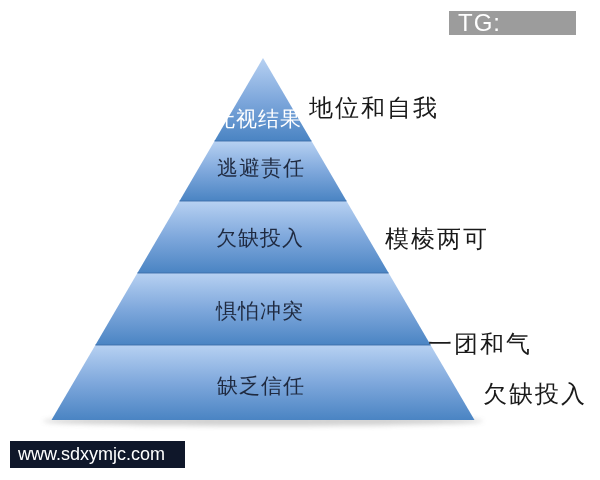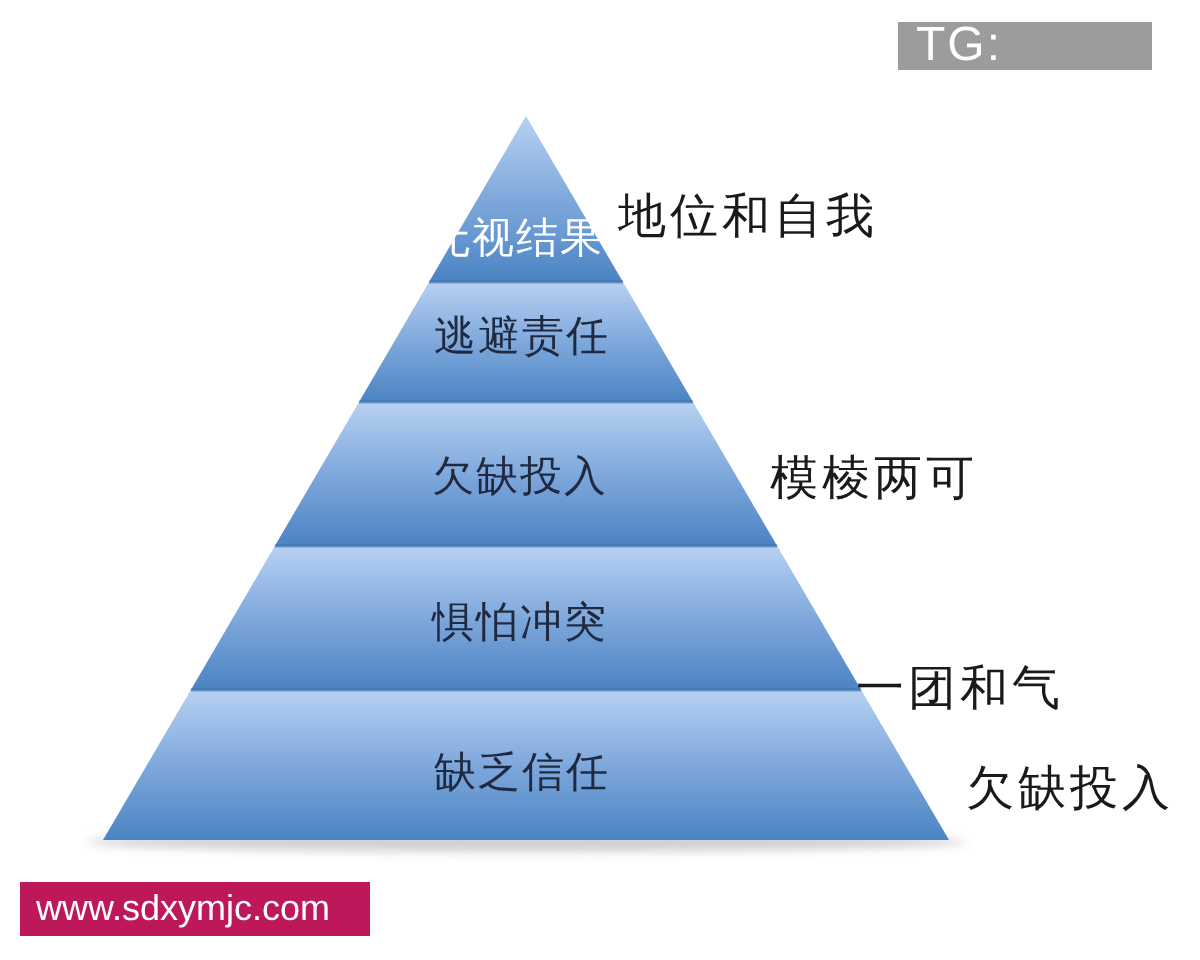--- a/index.html
+++ b/index.html
@@ -24,21 +24,21 @@
   .side-label-4 { left: 428px; top: 290px; margin-top: 38px; }
   .side-label-5 { left: 483px; top: 378px; }
   .badge {
     position: absolute; left: 449px; top: 11px; width: 127px; height: 24px;
     background: #9c9c9c; color: #ffffff; font-size: 24px; line-height: 24px;
     padding-left: 9px; box-sizing: border-box; letter-spacing: 1px;
     font-family: "Liberation Sans", "DejaVu Sans", sans-serif;
   }
   .watermark {
     position: absolute; left: 10px; top: 441px; width: 175px; height: 27px;
-    background: #be185d; color: #ffffff; font-size: 18px; line-height: 27px;
+    background: #0f172a; color: #ffffff; font-size: 18px; line-height: 27px;
     padding-left: 8px; box-sizing: border-box;
     font-family: "Liberation Sans", "DejaVu Sans", sans-serif;
   }
 </style>
 </head>
 <body>
 
 <div class="stage">
 
   <svg class="pyramid-svg" width="600" height="480" viewBox="0 0 600 480">

